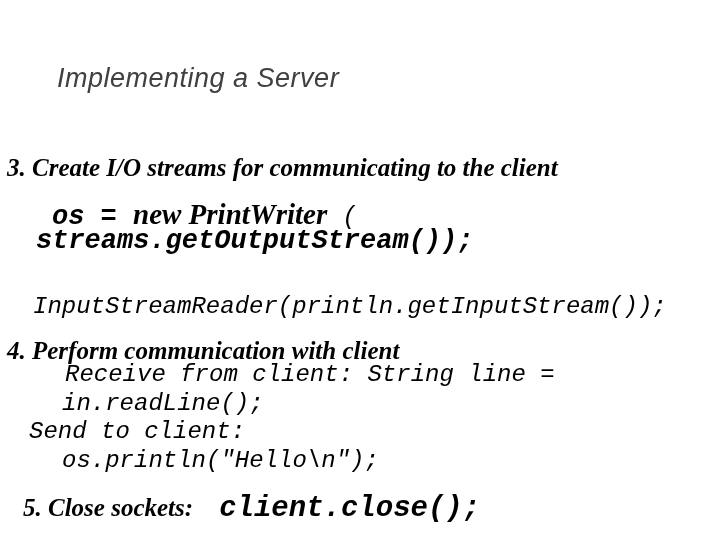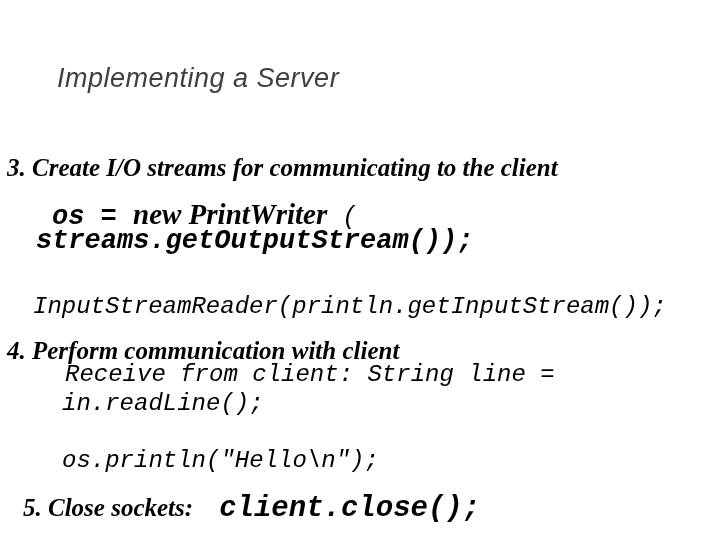--- a/index.html
+++ b/index.html
@@ -74,20 +74,21 @@
 
 
   <div class="t mono" style="left:33px; top:294px;">InputStreamReader(println.getInputStream());</div>
 
   <div class="t serif-b" style="left:7px; top:338px;">4. Perform communication with client</div>
 
   <div class="t mono" style="left:29px; top:362px;margin-left:36px;">Receive from client: String line =</div>
 
   <div class="t mono" style="left:62px; top:391px;">in.readLine();</div>
 
+  <div class="t mono" style="left:29px; top:419px;">Send to client:</div>
 
   <div class="t mono" style="left:62px; top:448px;">os.println("Hello\n");</div>
 
   <div class="t" style="left:7px; top:477px;">
     <span class="serif-b">5. Close sockets:</span><span class="mono-b-xl gap-left">client.close();</span>
   </div>
 
 </div>
 
 </body></html>

